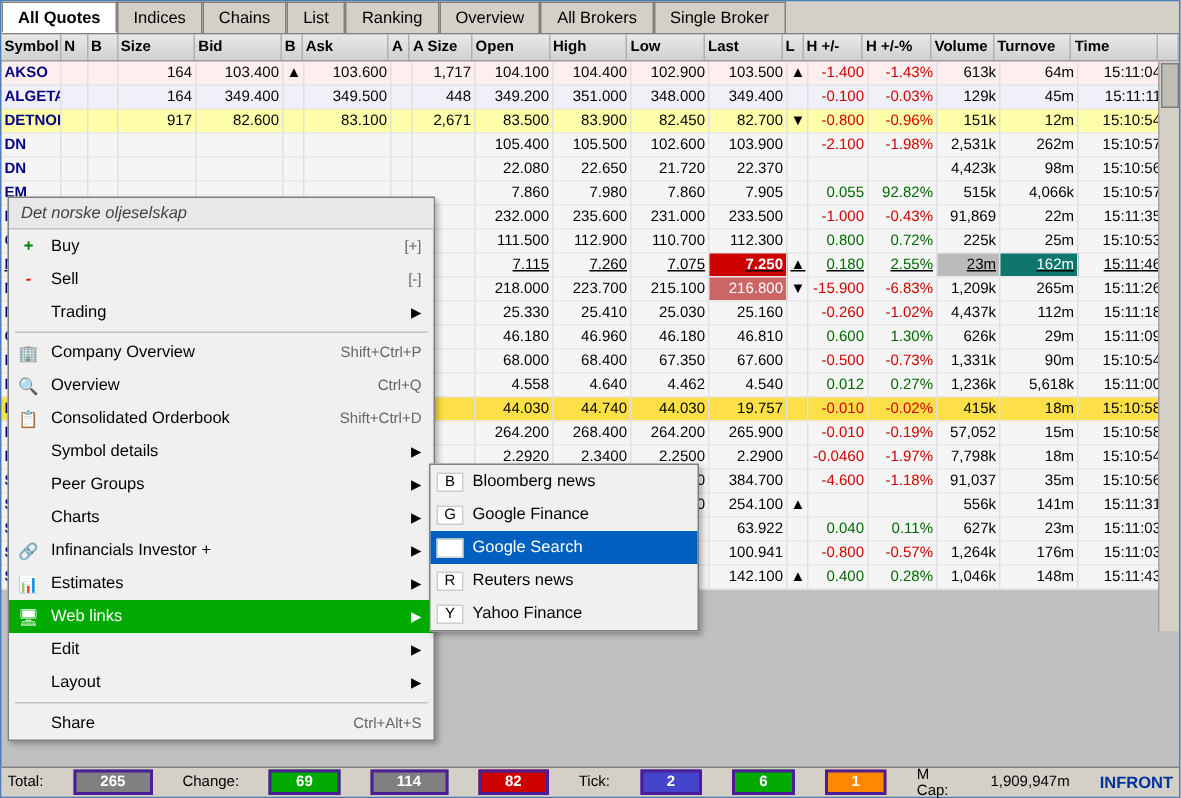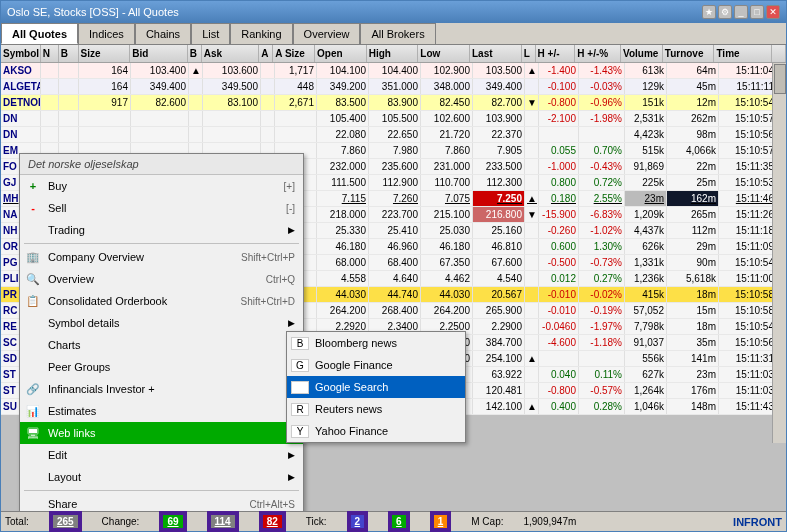--- a/index.html
+++ b/index.html
@@ -69,31 +69,31 @@
     .status-bar {
       background: #d4d0c8;
       border-top: 1px solid #808080;
       height: 20px;
       display: flex;
       align-items: center;
       padding: 0 4px;
       font-size: 10px;
       gap: 20px;
     }
-    .status-badge { padding: 1px 4px; border: 4px solid #4c1d95; font-size: 10px; font-weight: bold; text-decoration: underline; }
+    .status-badge { padding: 1px 16px; border: 2px solid #4c1d95; font-size: 10px; font-weight: bold; }
     .status-badge.green-bg { background: #00aa00; color: white; }
     .status-badge.red-bg { background: #cc0000; color: white; }
     .status-badge.gray-bg { background: #808080; color: white; }
     .status-badge.blue-bg { background: #4444cc; color: white; }
     .status-badge.orange-bg { background: #ff8800; color: white; }
     
     
     .context-menu {
       position: absolute;
-      left: 18px;
+      left: 4px;
       top: 90px;
       background: #f0f0f0;
       border: 1px solid #808080;
       box-shadow: 2px 2px 4px rgba(0,0,0,0.3);
       width: 285px;
       z-index: 100;
       font-size: 11px;
     }
     .menu-item {
       padding: 3px 8px 3px 28px;
@@ -158,39 +158,30 @@
     .col-w-vol { width: 42px; }
     .col-w-turn { width: 52px; }
     .col-w-time { width: 58px; }
     .col-w-scroll { width: 14px; }
   </style>
 </head>
 <body>
 
 <div style="width:787px;height:532px;display:flex;flex-direction:column;border:1px solid #4a7fb8;">
 
-  <div class="title-bar">
-    <span>Oslo SE, Stocks [OSS] - All Quotes</span>
-    <div class="title-bar-controls">
-      <div class="title-bar-btn">★</div>
-      <div class="title-bar-btn">⚙</div>
-      <div class="title-bar-btn">_</div>
-      <div class="title-bar-btn">□</div>
-      <div class="title-bar-btn close">✕</div>
-    </div>
-  </div>
 
   <div class="tabs">
     <div class="tab active">All Quotes</div>
     <div class="tab">Indices</div>
     <div class="tab">Chains</div>
     <div class="tab">List</div>
     <div class="tab">Ranking</div>
     <div class="tab">Overview</div>
     <div class="tab">All Brokers</div>
+    <div class="tab">Single Broker</div>
   </div>
 
   <div class="col-header">
     <div class="ch col-w-sym">Symbol</div>
     <div class="ch col-w-n">N</div>
     <div class="ch col-w-bs">B</div>
     <div class="ch col-w-bsize">Size</div>
     <div class="ch col-w-bid">Bid</div>
     <div class="ch col-w-b">B</div>
     <div class="ch col-w-ask">Ask</div>
@@ -332,21 +323,21 @@
         <div class="cell col-w-b"></div>
         <div class="cell col-w-ask num"></div>
         <div class="cell col-w-a"></div>
         <div class="cell col-w-asize num"></div>
         <div class="cell col-w-open num">7.860</div>
         <div class="cell col-w-high num">7.980</div>
         <div class="cell col-w-low num">7.860</div>
         <div class="cell col-w-last num">7.905</div>
         <div class="cell col-w-l"></div>
         <div class="cell col-w-h num green">0.055</div>
-        <div class="cell col-w-hpct num green">0.70%</div>
+        <div class="cell col-w-hpct num green">92.82%</div>
         <div class="cell col-w-vol num">515k</div>
         <div class="cell col-w-turn num">4,066k</div>
         <div class="cell col-w-time num">15:10:57</div>
       </div>
 
       <div class="table-row" style="background:#f5f5f5;">
         <div class="cell col-w-sym symbol">FO</div>
         <div class="cell col-w-n"></div>
         <div class="cell col-w-bs"></div>
         <div class="cell col-w-bsize num"></div>
@@ -400,21 +391,21 @@
         <div class="cell col-w-a"></div>
         <div class="cell col-w-asize num"></div>
         <div class="cell col-w-open num">7.115</div>
         <div class="cell col-w-high num">7.260</div>
         <div class="cell col-w-low num">7.075</div>
         <div class="cell col-w-last num" style="background:#cc0000;color:white;font-weight:bold;">7.250</div>
         <div class="cell col-w-l">▲</div>
         <div class="cell col-w-h num green">0.180</div>
         <div class="cell col-w-hpct num green">2.55%</div>
         <div class="cell col-w-vol num" style="background:#bbbbbb;">23m</div>
-        <div class="cell col-w-turn num" style="background:#0f172a;color:white;">162m</div>
+        <div class="cell col-w-turn num" style="background:#0f766e;color:white;">162m</div>
         <div class="cell col-w-time num">15:11:46</div>
       </div>
 
       <div class="table-row">
         <div class="cell col-w-sym symbol">NA</div>
         <div class="cell col-w-n"></div>
         <div class="cell col-w-bs"></div>
         <div class="cell col-w-bsize num"></div>
         <div class="cell col-w-bid num"></div>
         <div class="cell col-w-b"></div>
@@ -527,21 +518,21 @@
         <div class="cell col-w-bs"></div>
         <div class="cell col-w-bsize num"></div>
         <div class="cell col-w-bid num"></div>
         <div class="cell col-w-b"></div>
         <div class="cell col-w-ask num"></div>
         <div class="cell col-w-a"></div>
         <div class="cell col-w-asize num"></div>
         <div class="cell col-w-open num">44.030</div>
         <div class="cell col-w-high num">44.740</div>
         <div class="cell col-w-low num">44.030</div>
-        <div class="cell col-w-last num">20.567</div>
+        <div class="cell col-w-last num">19.757</div>
         <div class="cell col-w-l"></div>
         <div class="cell col-w-h num red">-0.010</div>
         <div class="cell col-w-hpct num red">-0.02%</div>
         <div class="cell col-w-vol num">415k</div>
         <div class="cell col-w-turn num">18m</div>
         <div class="cell col-w-time num">15:10:58</div>
       </div>
 
       <div class="table-row">
         <div class="cell col-w-sym symbol">RC</div>
@@ -659,21 +650,21 @@
         <div class="cell col-w-bs"></div>
         <div class="cell col-w-bsize num"></div>
         <div class="cell col-w-bid num"></div>
         <div class="cell col-w-b"></div>
         <div class="cell col-w-ask num"></div>
         <div class="cell col-w-a"></div>
         <div class="cell col-w-asize num"></div>
         <div class="cell col-w-open num"></div>
         <div class="cell col-w-high num"></div>
         <div class="cell col-w-low num"></div>
-        <div class="cell col-w-last num">120.481</div>
+        <div class="cell col-w-last num">100.941</div>
         <div class="cell col-w-l"></div>
         <div class="cell col-w-h num red">-0.800</div>
         <div class="cell col-w-hpct num red">-0.57%</div>
         <div class="cell col-w-vol num">1,264k</div>
         <div class="cell col-w-turn num">176m</div>
         <div class="cell col-w-time num">15:11:03</div>
       </div>
 
       <div class="table-row">
         <div class="cell col-w-sym symbol">SU</div>
@@ -738,26 +729,26 @@
         <span>Consolidated Orderbook</span>
         <span class="shortcut">Shift+Ctrl+D</span>
       </div>
       <div class="menu-item">
         <span class="menu-icon"></span>
         <span>Symbol details</span>
         <span class="arrow">▶</span>
       </div>
       <div class="menu-item">
         <span class="menu-icon"></span>
+        <span>Peer Groups</span>
+        <span class="arrow">▶</span>
+      </div>
+      <div class="menu-item">
+        <span class="menu-icon"></span>
         <span>Charts</span>
-        <span class="arrow">▶</span>
-      </div>
-      <div class="menu-item">
-        <span class="menu-icon"></span>
-        <span>Peer Groups</span>
         <span class="arrow">▶</span>
       </div>
       <div class="menu-item">
         <span class="menu-icon">🔗</span>
         <span>Infinancials Investor +</span>
         <span class="arrow">▶</span>
       </div>
       <div class="menu-item">
         <span class="menu-icon">📊</span>
         <span>Estimates</span>

